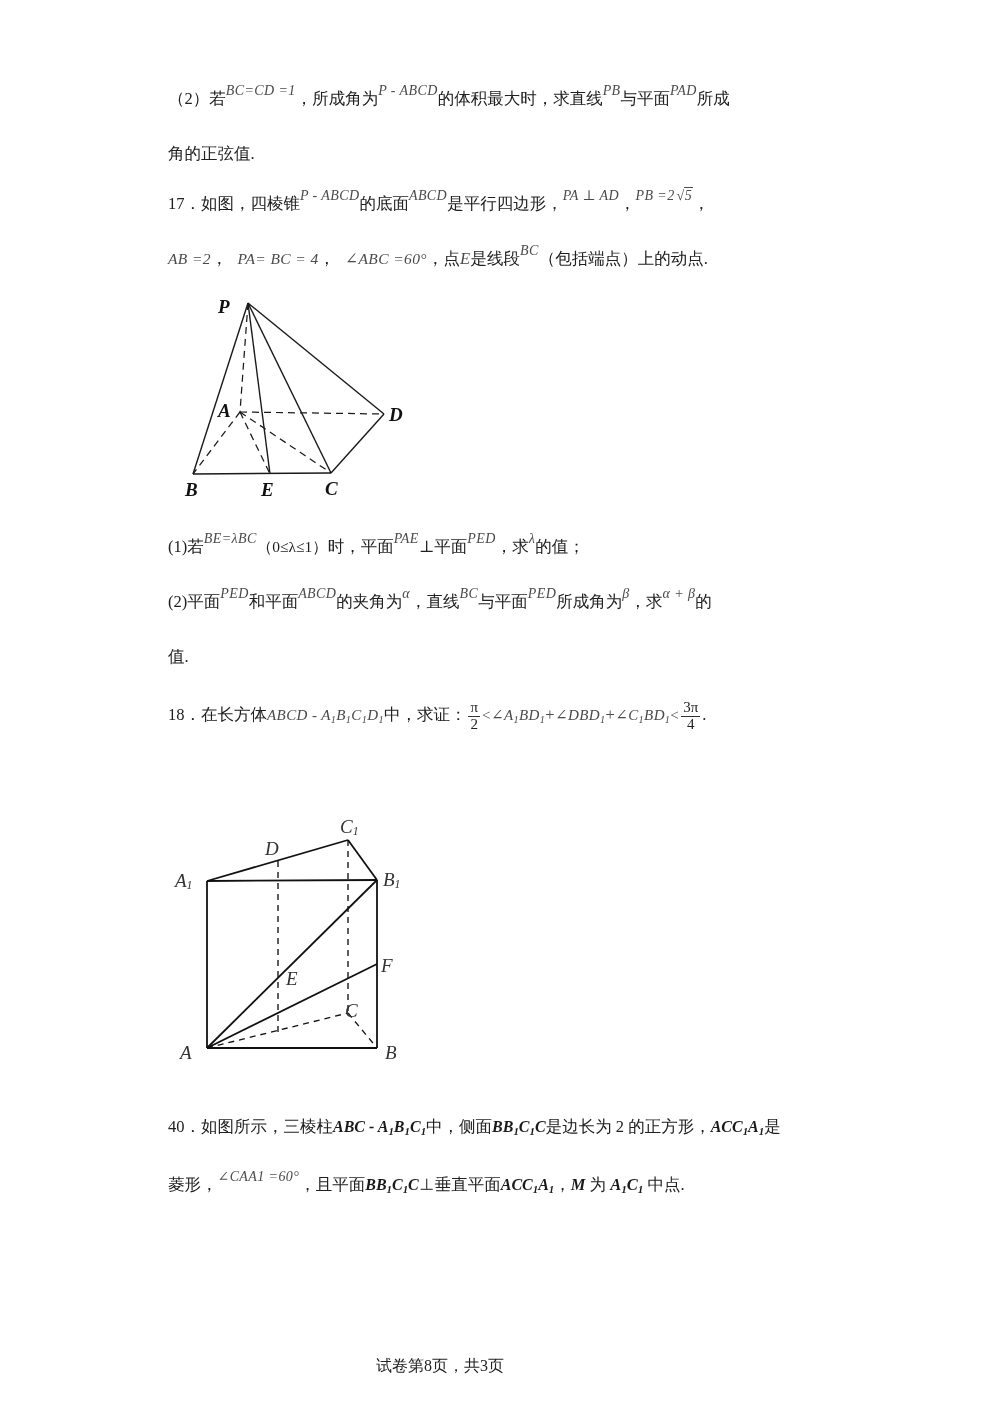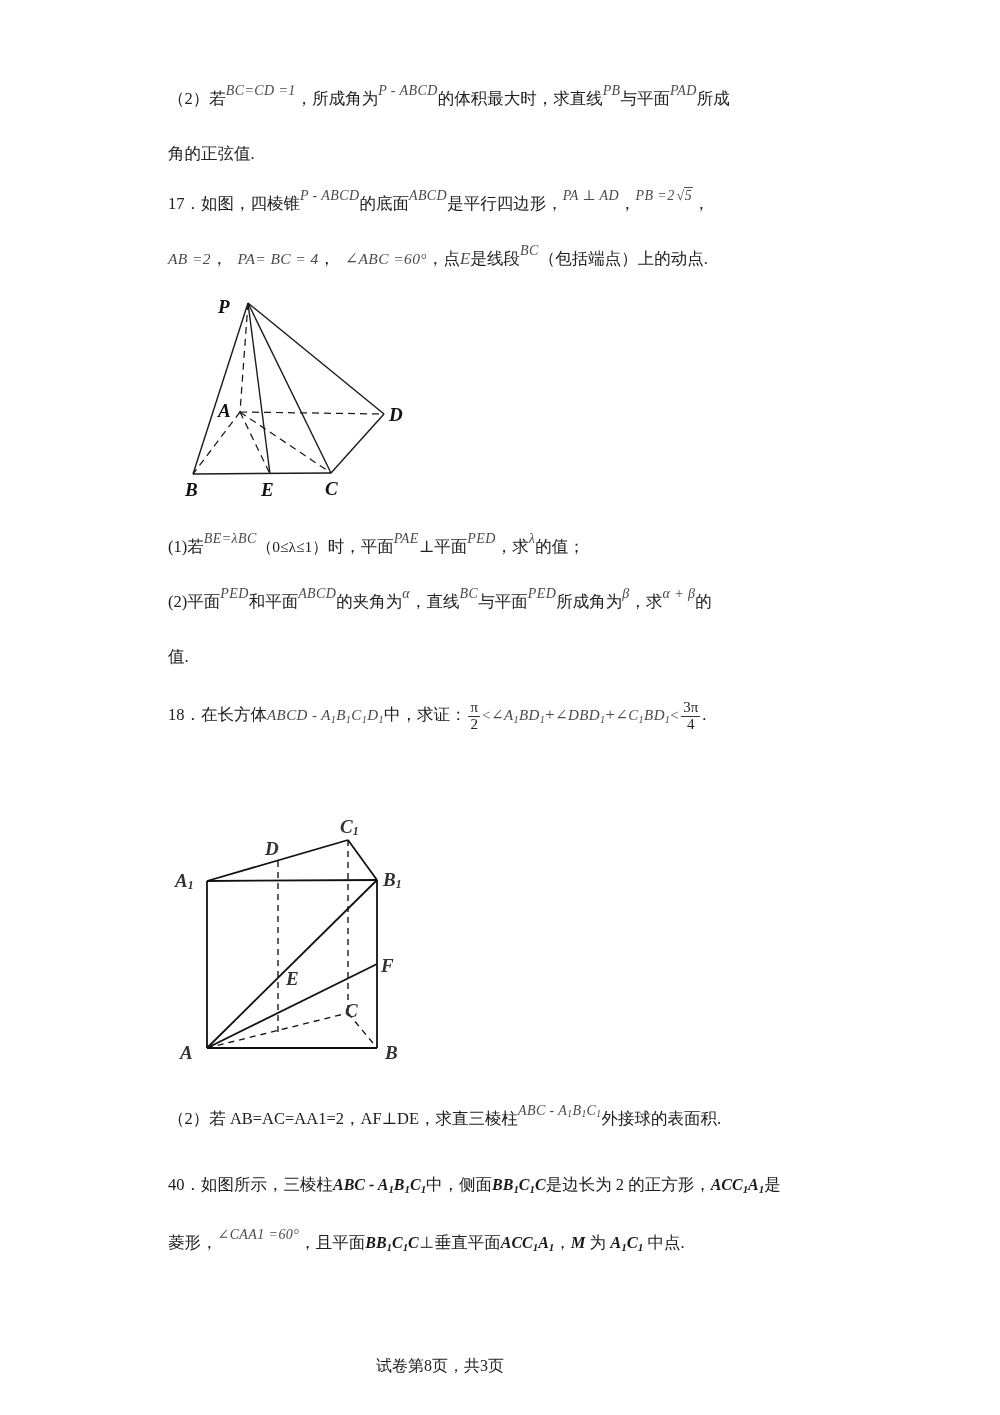--- a/index.html
+++ b/index.html
@@ -94,21 +94,21 @@
   .fig-label {
     position: absolute;
     font-family: "Liberation Serif", "DejaVu Serif", serif;
     font-style: italic;
     font-weight: bold;
     font-size: 19px;
     color: #111;
     white-space: nowrap;
   }
   .fig-label.light {
-    font-weight: bold;
+    font-weight: normal;
     color: #333;
   }
   .fig-label sub { font-size: 0.62em; vertical-align: -0.2em; }
   
   .footer {
     position: absolute;
     left: 0;
     top: 1356px;
     width: 880px;
     text-align: center;
@@ -217,23 +217,20 @@
     <span class="fig-label light" style="left:265px; top:838px;">D</span>
     <span class="fig-label light" style="left:180px; top:1042px;">A</span>
     <span class="fig-label light" style="left:385px; top:1042px;">B</span>
     <span class="fig-label light" style="left:345px; top:1000px;">C</span>
     <span class="fig-label light" style="left:286px; top:968px;">E</span>
     <span class="fig-label light" style="left:381px; top:955px;">F</span>
   </div>
 
   <div class="content" style="top:1092px;">
 
-    <div class="para">
-      <span class="cn">（2）若 AB=AC=AA1=2，AF⊥DE，求直三棱柱</span><span class="sup-run m">ABC - A<sub>1</sub>B<sub>1</sub>C<sub>1</sub></span><span class="cn">外接球的表面积.</span>
-    </div>
 
     <div class="para" style="margin-top:8px;">
       <span class="cn">40．</span><span class="cn">如图所示，三棱柱</span><span class="mb" style="font-size:16px;">ABC - A<sub>1</sub>B<sub>1</sub>C<sub>1</sub></span><span class="cn">中，侧面</span><span class="mb" style="font-size:16px;">BB<sub>1</sub>C<sub>1</sub>C</span><span class="cn">是边长为 2 的正方形，</span><span class="mb" style="font-size:16px;">ACC<sub>1</sub>A<sub>1</sub></span><span class="cn">是</span>
     </div>
     <div class="para">
       <span class="cn">菱形，</span><span class="sup-run m">∠CAA1 =60°</span><span class="cn">，且平面</span><span class="mb" style="font-size:16px;">BB<sub>1</sub>C<sub>1</sub>C</span><span class="m" style="font-style:normal;">⊥</span><span class="cn">垂直平面</span><span class="mb" style="font-size:16px;">ACC<sub>1</sub>A<sub>1</sub></span><span class="cn">，<span class="mb">M</span> 为 <span class="mb">A<sub>1</sub>C<sub>1</sub></span> 中点.</span>
     </div>
   </div>
 
   <div class="footer">

